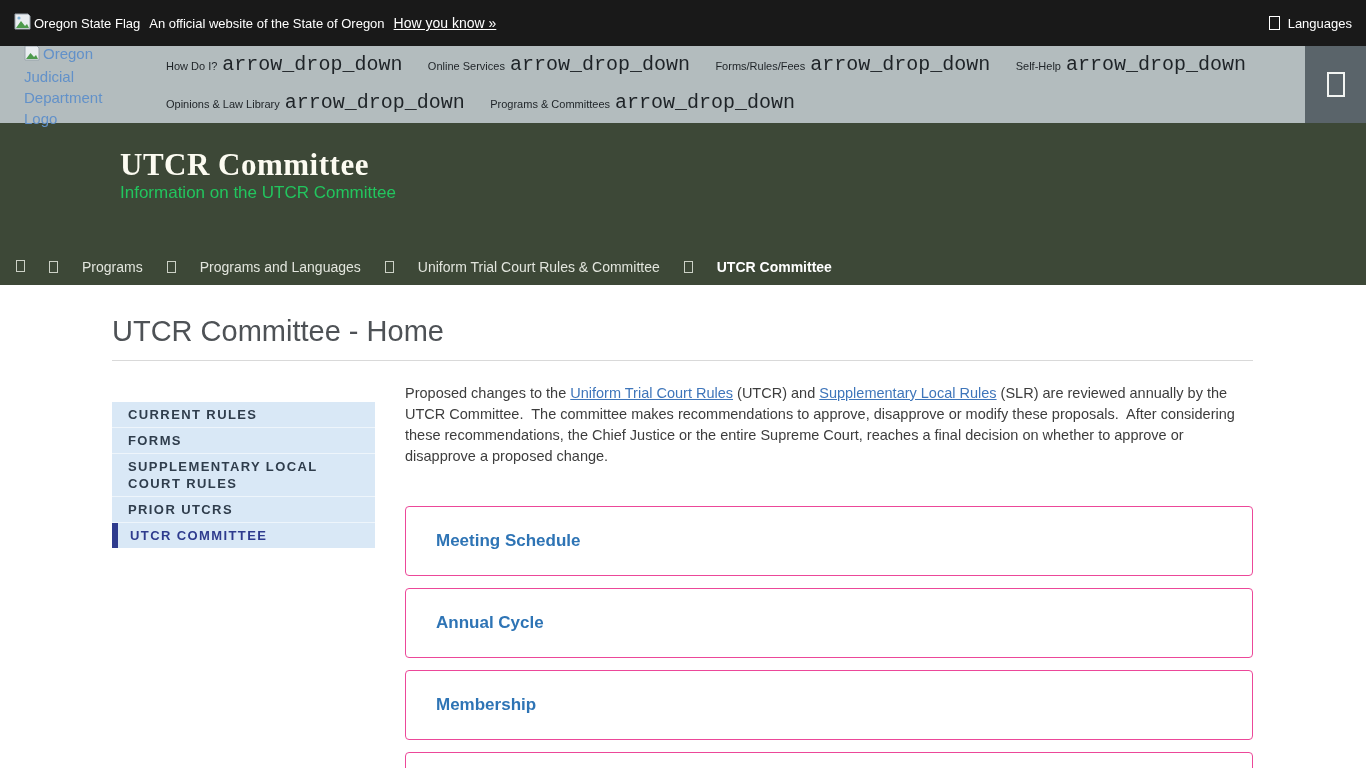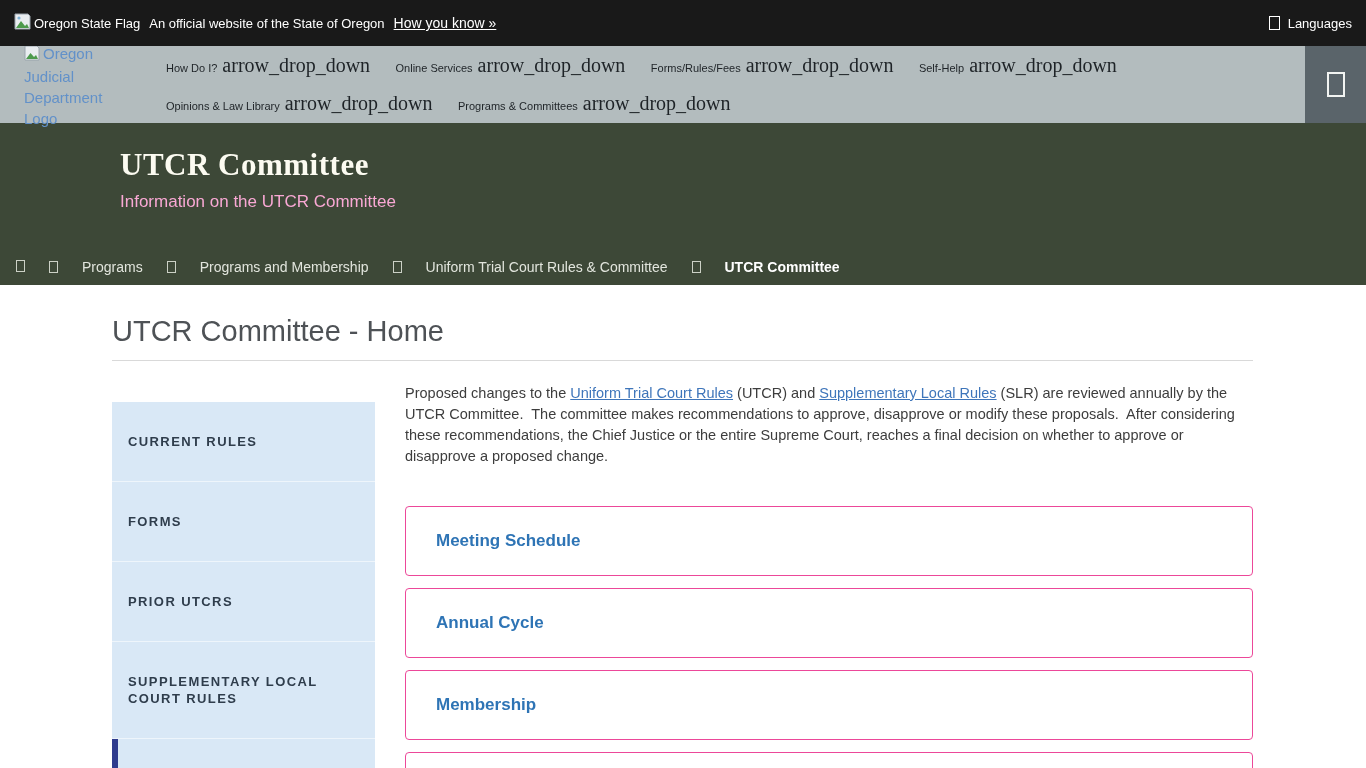--- a/index.html
+++ b/index.html
@@ -21,48 +21,48 @@
 
   
   .navbar { height:77px; background:#b3bcbe; position:relative; z-index:1; }
   .logo-link { position:absolute; left:24px; top:-3px; width:102px;
                color:#6291c9; font-size:15px; line-height:21px;
                text-decoration:none; cursor:pointer; display:block; }
   .menu { position:absolute; left:166px; top:0; }
   .menu-row { height:38px; line-height:38px; white-space:nowrap; }
   .nav-item { display:inline-block; margin-right:21px; cursor:pointer; color:#1e2327; }
   .nav-item .lbl { font-size:11px; }
-  .nav-item .dd  { font-family:Liberation Serif, serif; font-size:20px; margin-left:5px; }
+  .nav-item .dd  { font-family:Liberation Mono, monospace; font-size:20px; margin-left:5px; }
   .search-btn { position:absolute; right:0; top:0; width:61px; height:77px;
                 background:#5a646a; border:none; cursor:pointer;
                 display:flex; align-items:center; justify-content:center; }
   .tofu-search { width:18px; height:25px; border:2px solid #f2f4f2; color:#f2f4f2; }
 
   
   .green-band { background:#3d4837; height:162px; color:#fff; }
   .hero { height:125px; padding:24px 0 0 120px; }
   .hero-title { font-family:"Liberation Serif", serif; font-weight:700;
                 font-size:31px; color:#fcfbf1; letter-spacing:.5px; }
-  .hero-subtitle { font-size:17px; color:#f9a8d4; margin-top:9px; }
+  .hero-subtitle { font-size:17px; color:#22c55e; }
   .breadcrumb { height:37px; display:flex; align-items:center; gap:24px;
                 padding-left:16px; font-size:14px; color:#e2e5dd; }
   .tofu-crumb { width:9px; height:12px; border:1px solid #ccd1c6; }
   .crumb-link { color:#e2e5dd; text-decoration:none; cursor:pointer; }
   .crumb-current { color:#fff; font-weight:700; }
 
   
   .main { background:#fff; padding:0 113px 0 112px; }
   .page-title { font-size:29px; font-weight:400; color:#4e5256;
                 padding-top:30px; margin-bottom:12px; }
   .rule { border:none; border-top:1px solid #d9d9d9; }
   .columns { display:flex; margin-top:22px; }
 
   .sidebar { width:263px; flex-shrink:0; margin-top:19px; }
   .sidebar ul { list-style:none; background:#d9e8f6; }
-  .sidebar li { padding:31px 16px; font-size:13px; font-weight:700;
+  .sidebar li { padding:4px 16px; font-size:13px; font-weight:700;
                 letter-spacing:1.4px; color:#2f3d4c; line-height:17px;
                 border-bottom:1px solid #eef5fb; cursor:pointer; }
   .sidebar li:last-child { border-bottom:none; }
   .sidebar li.active { border-left:6px solid #2e3b8e; padding-left:12px;
                        color:#2e3b8e; }
 
   .content { margin-left:30px; width:848px; }
   .intro { font-size:14.5px; line-height:21px; color:#3d3d3d; white-space:pre-wrap; }
   .intro a { color:#3e75ba; text-decoration:underline; cursor:pointer; }
   .panels { margin-top:39px; }
@@ -119,39 +119,39 @@
 <div class="green-band">
   <div class="hero">
     <div class="hero-title">UTCR Committee</div>
     <div class="hero-subtitle">Information on the UTCR Committee</div>
   </div>
   <div class="breadcrumb">
     <a><span class="tofu tofu-crumb"></span></a>
     <span class="tofu tofu-crumb"></span>
     <a class="crumb-link">Programs</a>
     <span class="tofu tofu-crumb"></span>
-    <a class="crumb-link">Programs and Membership</a>
+    <a class="crumb-link">Programs and Languages</a>
     <span class="tofu tofu-crumb"></span>
     <a class="crumb-link">Uniform Trial Court Rules &amp; Committee</a>
     <span class="tofu tofu-crumb"></span>
     <span class="crumb-current">UTCR Committee</span>
   </div>
 </div>
 
 <main class="main">
   <h1 class="page-title">UTCR Committee - Home</h1>
   <hr class="rule">
 
   <div class="columns">
     <aside class="sidebar">
       <ul>
         <li>CURRENT RULES</li>
         <li>FORMS</li>
+        <li>SUPPLEMENTARY LOCAL COURT RULES</li>
         <li>PRIOR UTCRS</li>
-        <li>SUPPLEMENTARY LOCAL COURT RULES</li>
         <li class="active">UTCR COMMITTEE</li>
       </ul>
     </aside>
 
     <section class="content">
       <p class="intro"><span>Proposed changes to the </span><a>Uniform Trial Court Rules</a><span> (UTCR) and </span><a>Supplementary Local Rules</a><span> (SLR) are reviewed annually by the UTCR Committee.  The committee makes recommendations to approve, disapprove or modify these proposals.  After considering these recommendations, the Chief Justice or the entire Supreme Court, reaches a final decision on whether to approve or disapprove a proposed change.</span></p>
 
       <div class="panels">
         <div class="panel">
           <h2 class="panel-title">Meeting Schedule</h2>

